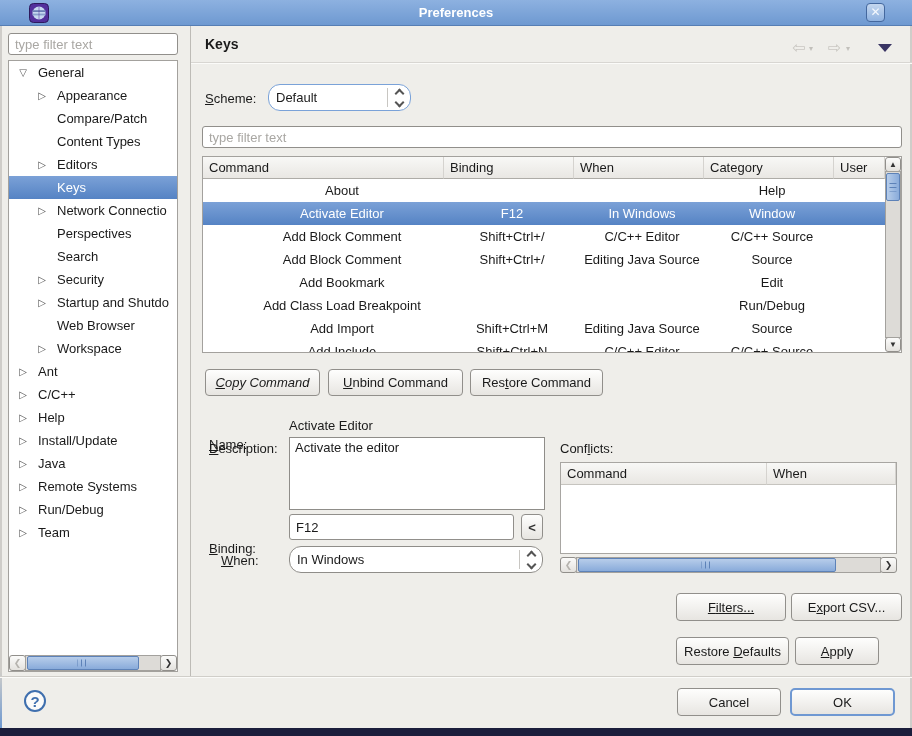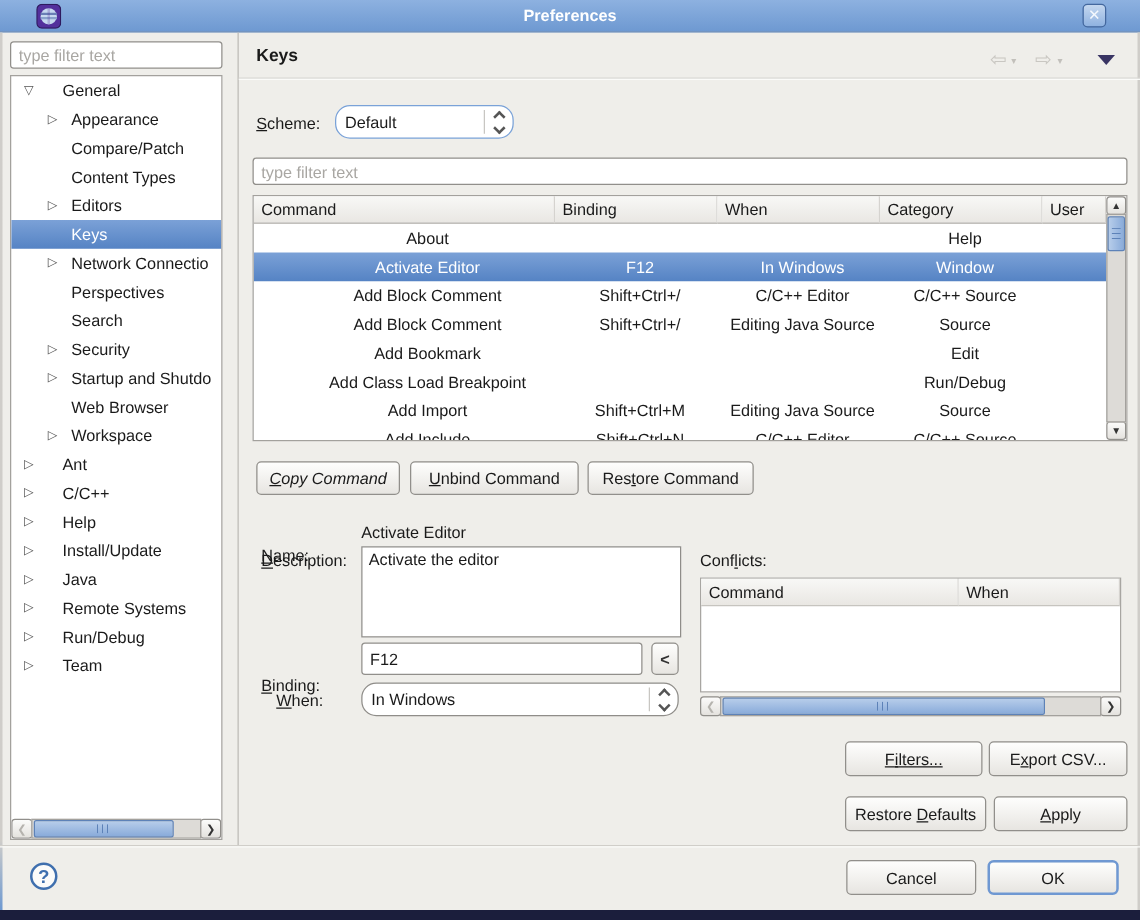--- a/index.html
+++ b/index.html
@@ -20,21 +20,21 @@
 
   
   .v-sep { position:absolute; left:190px; top:26px; width:1px; height:650px; background:#bdbbb6; }
   .sidebar-filter { position:absolute; left:8px; top:33px; width:170px; height:22px; }
   input.gtk-entry { width:100%; height:100%; border:1px solid #918f8b; border-radius:3px; background:#fff; padding:0 6px; font:inherit; color:#1a1a1a; }
   input.gtk-entry::placeholder { color:#a9a7a3; }
   .tree-panel { position:absolute; left:8px; top:60px; width:170px; height:612px; background:#fff; border:1px solid #a3a19d; overflow:hidden; }
   .tree-item { position:relative; height:23px; line-height:23px; white-space:nowrap; overflow:hidden; cursor:default; }
   .tree-item.selected { background:linear-gradient(#7ba1d7,#5583c4); color:#fff; }
   .expander { position:absolute; top:0; font-size:10px; color:#555; width:12px; text-align:center; }
-  .lvl0 .expander { left:8px; } .lvl0 .tree-label { padding-left:29px;margin-left:12px; }
+  .lvl0 .expander { left:8px; } .lvl0 .tree-label { padding-left:29px; }
   .lvl1 .expander { left:27px; } .lvl1 .tree-label { padding-left:48px; }
   .tree-label { display:block; }
   .tree-hscroll { position:absolute; left:0px; bottom:0px; width:168px; }
 
   
   .hscroll { height:16px; display:flex; align-items:stretch; }
   .hscroll .sb-btn { width:17px; border:1px solid #918f8b; border-radius:3px; background:linear-gradient(#fbfbfa,#e4e2de);
     color:#333; font-size:9px; text-align:center; line-height:14px; }
   .hscroll .sb-btn.disabled { color:#b5b3ae; }
   .hscroll .trough { flex:1; border:1px solid #a3a19d; background:#dddbd7; margin:0 -1px; position:relative; }
@@ -354,18 +354,18 @@
   <div class="sb-btn disabled">❮</div>
   <div class="trough">
     <div class="hthumb" style="left:1px; width:258px;"></div>
   </div>
   <div class="sb-btn">❯</div>
 </div>
 
 <button class="gtk-btn" style="left:676px; top:593px; width:110px; height:28px;text-decoration:underline;">F<u>i</u>lters...</button>
 <button class="gtk-btn" style="left:791px; top:593px; width:111px; height:28px;">E<u>x</u>port CSV...</button>
 <button class="gtk-btn" style="left:676px; top:637px; width:113px; height:28px;">Restore <u>D</u>efaults</button>
-<button class="gtk-btn" style="left:795px; top:637px; width:107px; height:28px;"><u>A</u>pply</button>
+<button class="gtk-btn" style="left:795px; top:637px; width:84px; height:28px;"><u>A</u>pply</button>
 
 <div class="footer-sep"></div>
 <div class="help-icon">?</div>
 <button class="gtk-btn" style="left:677px; top:688px; width:104px; height:28px;">Cancel</button>
 <button class="gtk-btn default-focus" style="left:790px; top:688px; width:105px; height:28px;">OK</button>
 
 </body></html>

